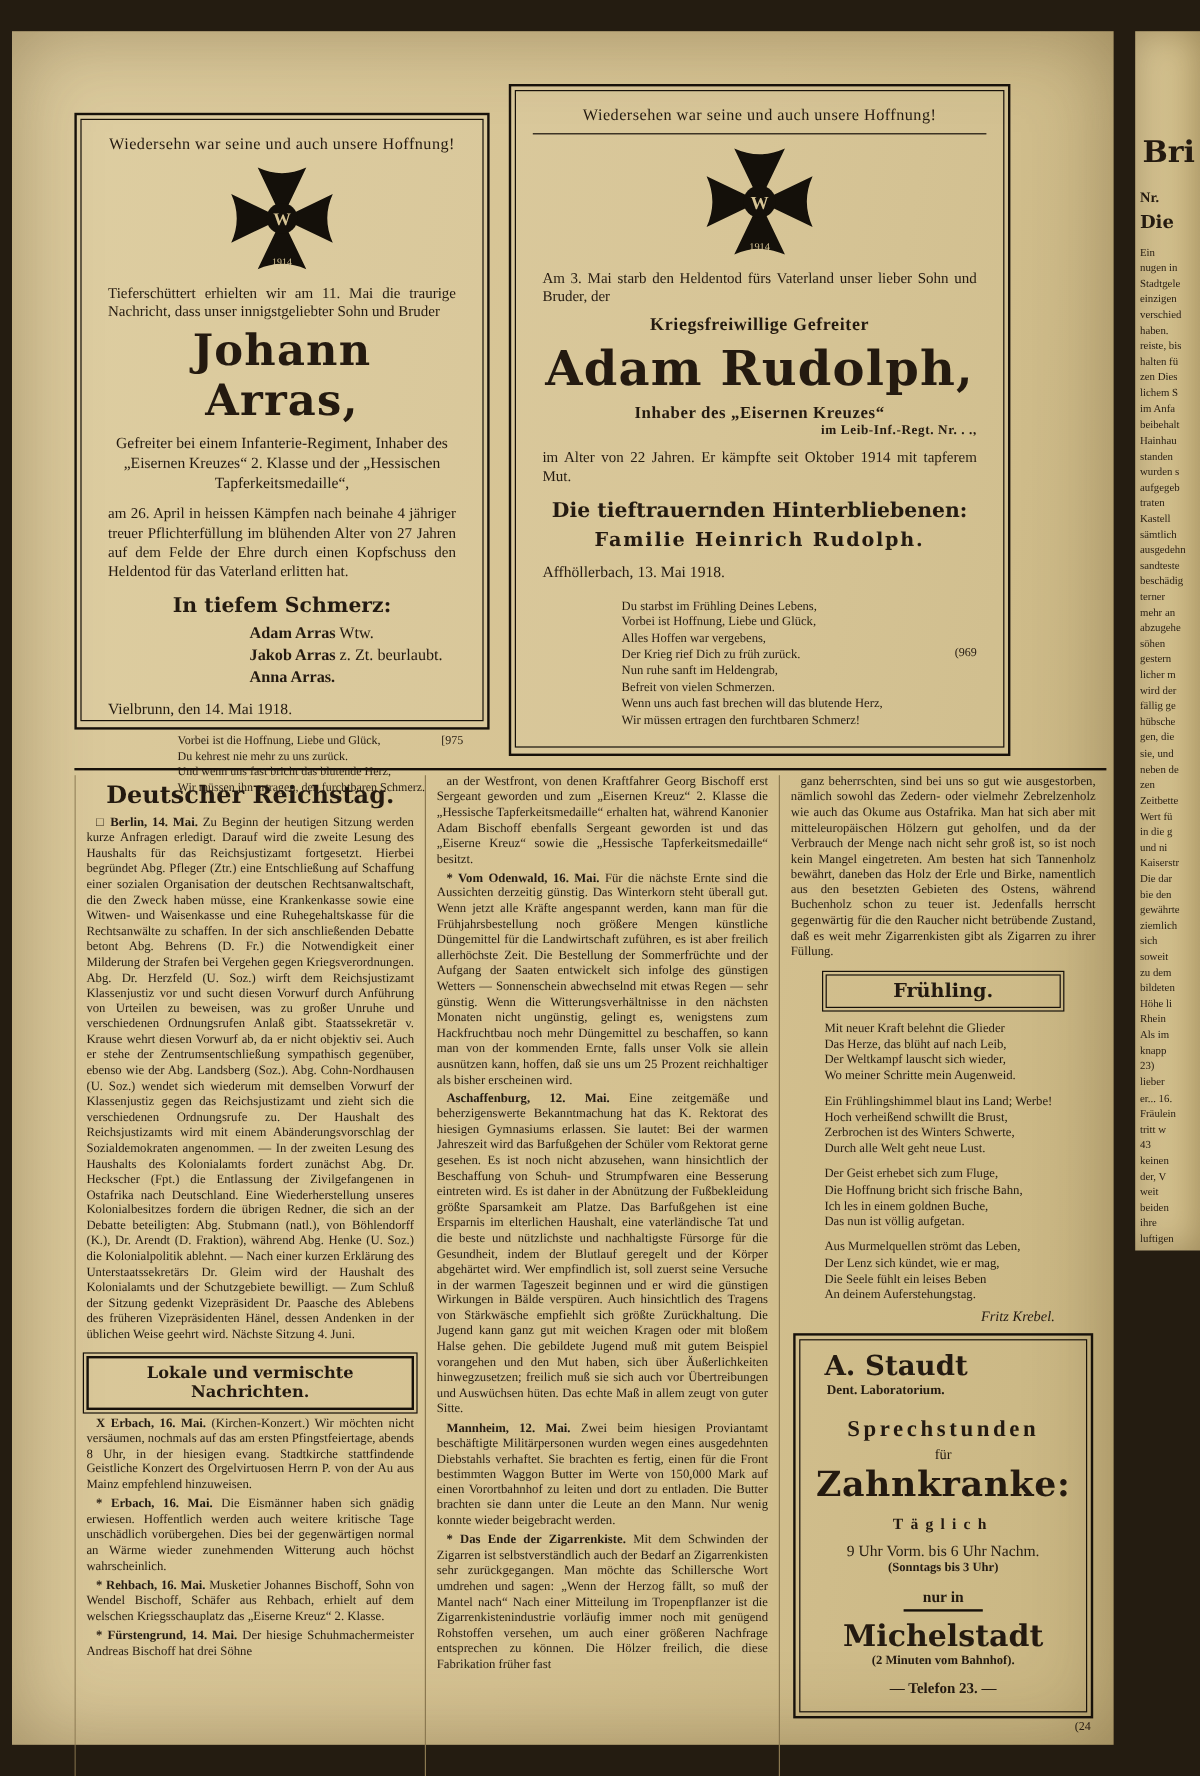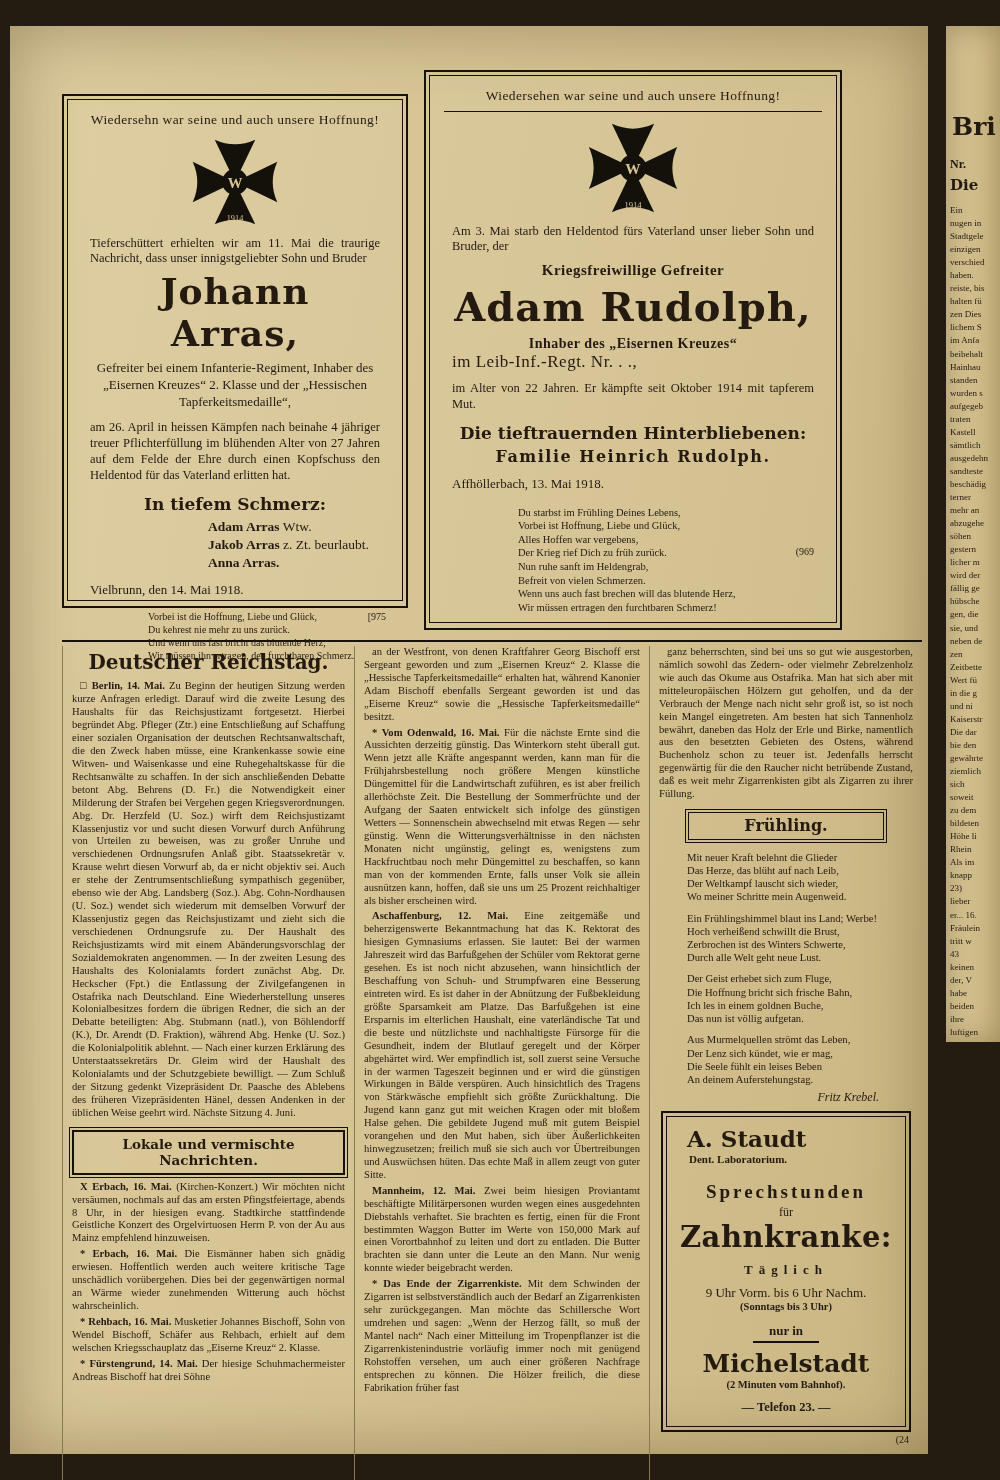--- a/index.html
+++ b/index.html
@@ -28,21 +28,21 @@
   .obit-right{width:414px;height:556px;}
   .motto{font-size:13.5px;text-align:center;letter-spacing:.4px;}
   .motto-ruled{border-bottom:1px solid #17110a;padding-bottom:7px;margin:0 -8px;}
   .cross-wrap{text-align:center;margin:8px 0 4px;}
   .obit-intro{font-size:12.5px;text-align:justify;margin-top:4px;}
   .obit-name{font-family:"DejaVu Serif",serif;font-weight:bold;text-align:center;font-size:36px;letter-spacing:1px;margin:4px 0 6px;}
   .obit-name-r{font-size:40px;}
   .obit-rank{font-size:13px;text-align:center;line-height:1.3;}
   .obit-title-line{font-weight:bold;font-size:15px;text-align:center;margin-top:8px;letter-spacing:.5px;}
   .obit-sub1{font-weight:bold;font-size:14px;text-align:center;letter-spacing:.5px;}
-  .obit-sub2{font-weight:normal;font-size:17px;text-align:left;letter-spacing:.5px;}
+  .obit-sub2{font-weight:bold;font-size:11px;text-align:right;letter-spacing:.5px;}
   .obit-body{font-size:12.5px;text-align:justify;margin-top:8px;line-height:1.3;}
   .mourn-h{font-size:17px;font-weight:bold;text-align:center;margin:10px 0 4px;font-family:"DejaVu Serif",serif;}
   .mourners{margin-left:118px;font-size:13.5px;line-height:1.35;}
   .mourner-name{font-weight:bold;}
   .family-line{font-weight:bold;font-size:16px;text-align:center;letter-spacing:1.5px;font-family:"DejaVu Serif",serif;}
   .place-date{font-size:13px;margin-top:10px;}
   .verse{font-size:10px;line-height:1.3;margin-top:12px;margin-left:58px;position:relative;}
   .verse-r{font-size:10.5px;margin-left:66px;margin-top:14px;}
   .verse-ref{position:absolute;right:-6px;top:0;font-size:10px;}
   .verse-ref-r{top:39px;right:0;}
@@ -329,21 +329,21 @@
       <div class="frag">Als im</div>
       <div class="frag">knapp</div>
       <div class="frag">23)</div>
       <div class="frag">lieber</div>
       <div class="frag">er... 16.</div>
       <div class="frag">Fräulein</div>
       <div class="frag">tritt w</div>
       <div class="frag">43</div>
       <div class="frag">keinen</div>
       <div class="frag">der, V</div>
-      <div class="frag">habe</div>
+      <div class="frag">weit</div>
       <div class="frag">beiden</div>
       <div class="frag">ihre</div>
       <div class="frag">luftigen</div>
       <div class="frag">Frau</div>
       <div class="frag">Unterk</div>
       <div class="frag">und de</div>
       <div class="frag">auf S</div>
       <div class="frag">Merk</div>
       <div class="frag">diunn</div>
       <div class="frag">ein R</div>

